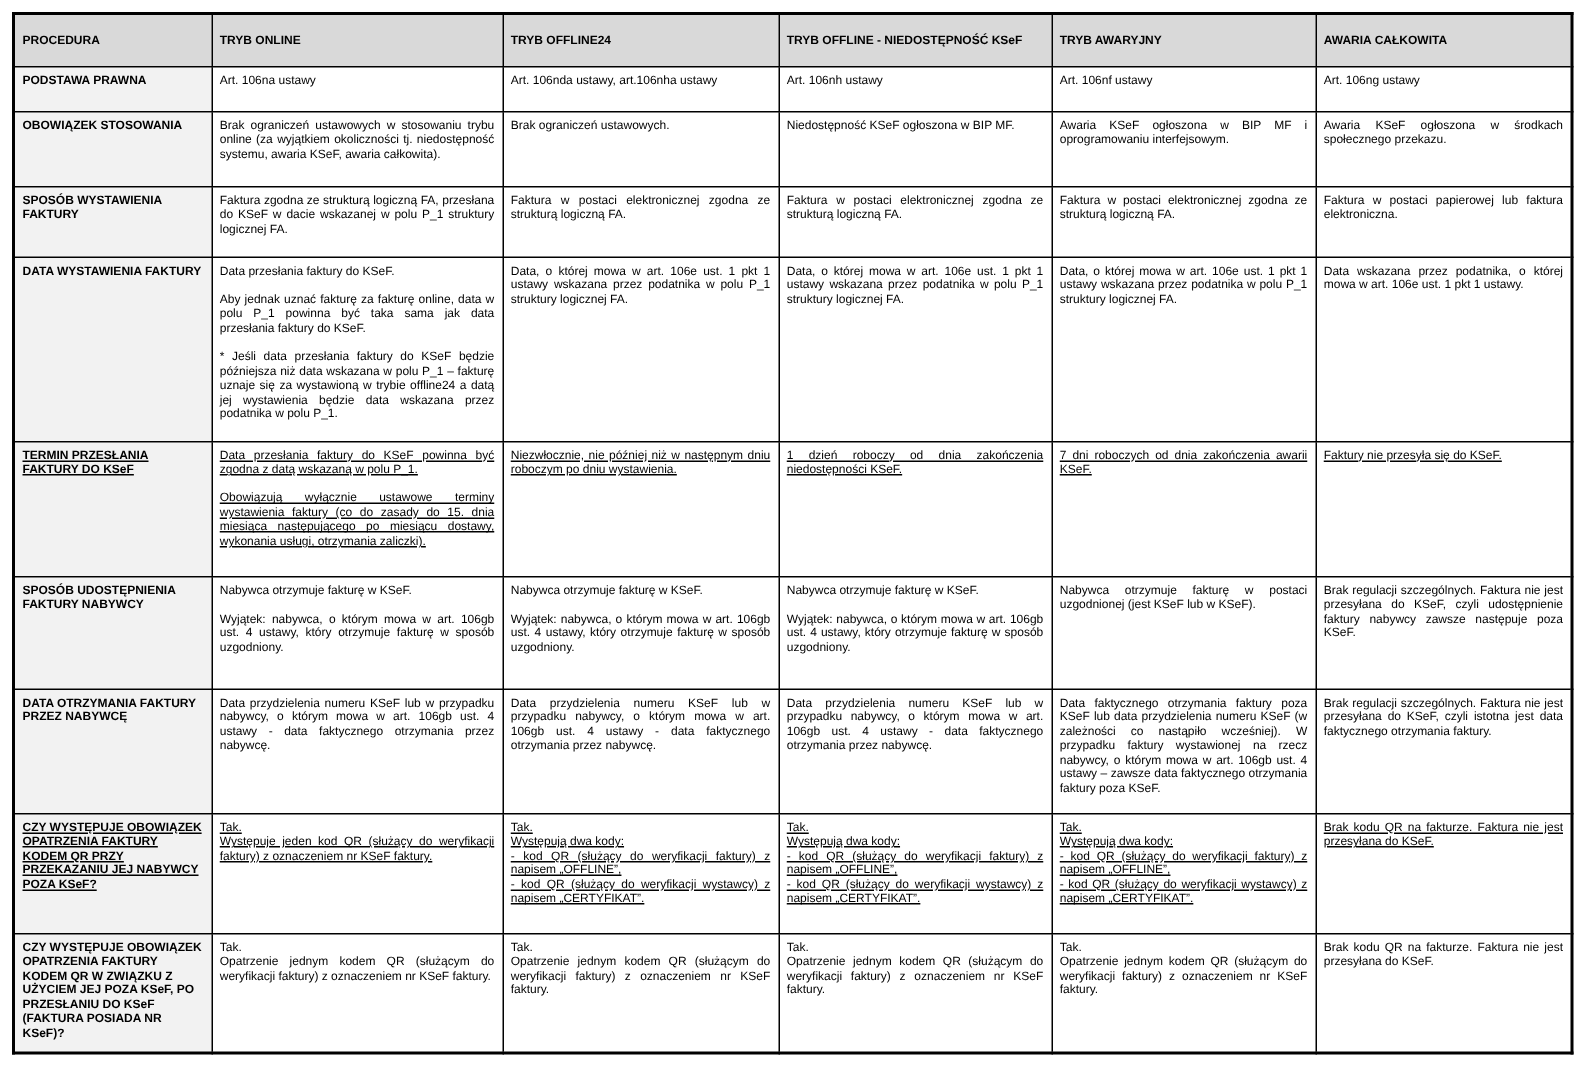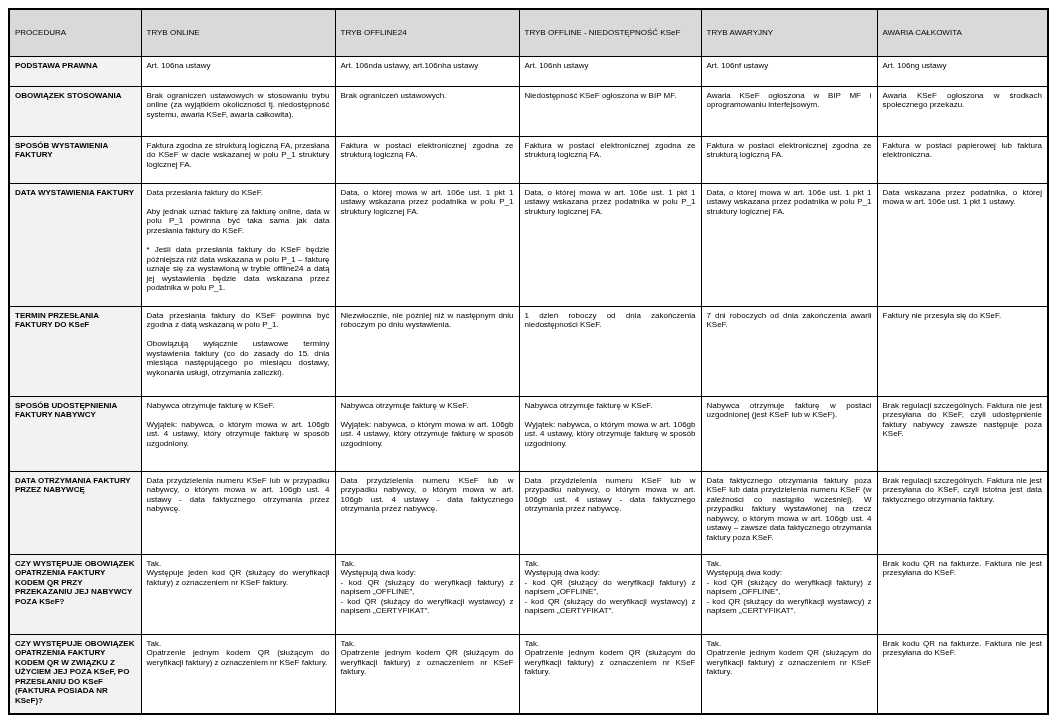--- a/index.html
+++ b/index.html
@@ -25,44 +25,44 @@
     overflow: hidden;
   }
   col.c0 { width: 132px; }
   col.c1 { width: 194px; }
   col.c2 { width: 184px; }
   col.c3 { width: 182px; }
   col.c4 { width: 176px; }
   col.c5 { width: 171px; }
   tr.hdr th {
     background: #d9d9d9;
-    font-weight: normal;
+    font-weight: bold;
     text-align: left;
     vertical-align: middle;
-    height: 47px;
+    height: 35px;
   }
   td.rowlabel {
     background: #f2f2f2;
     font-weight: bold;
     text-align: left;
     white-space: pre-line;
   }
   td.cell {
     background: #ffffff;
     text-align: justify;
     white-space: pre-line;
   }
   tr.r1 { height: 30px; }
   tr.r2 { height: 50px; }
   tr.r3 { height: 47px; }
   tr.r4 { height: 123px; }
-  tr.r5 { height: 90px; }
+  tr.r5 { height: 90px; text-decoration: underline; }
   tr.r6 { height: 75px; }
   tr.r7 { height: 83px; margin-top: 28px; }
-  tr.r8 { height: 80px; }
+  tr.r8 { height: 80px; text-decoration: underline; }
   tr.r9 { height: 80px; }
 </style>
 </head>
 <body>
 
 <div class="page">
   <table class="ksef">
     <colgroup>
       <col class="c0">
         <col class="c1">

